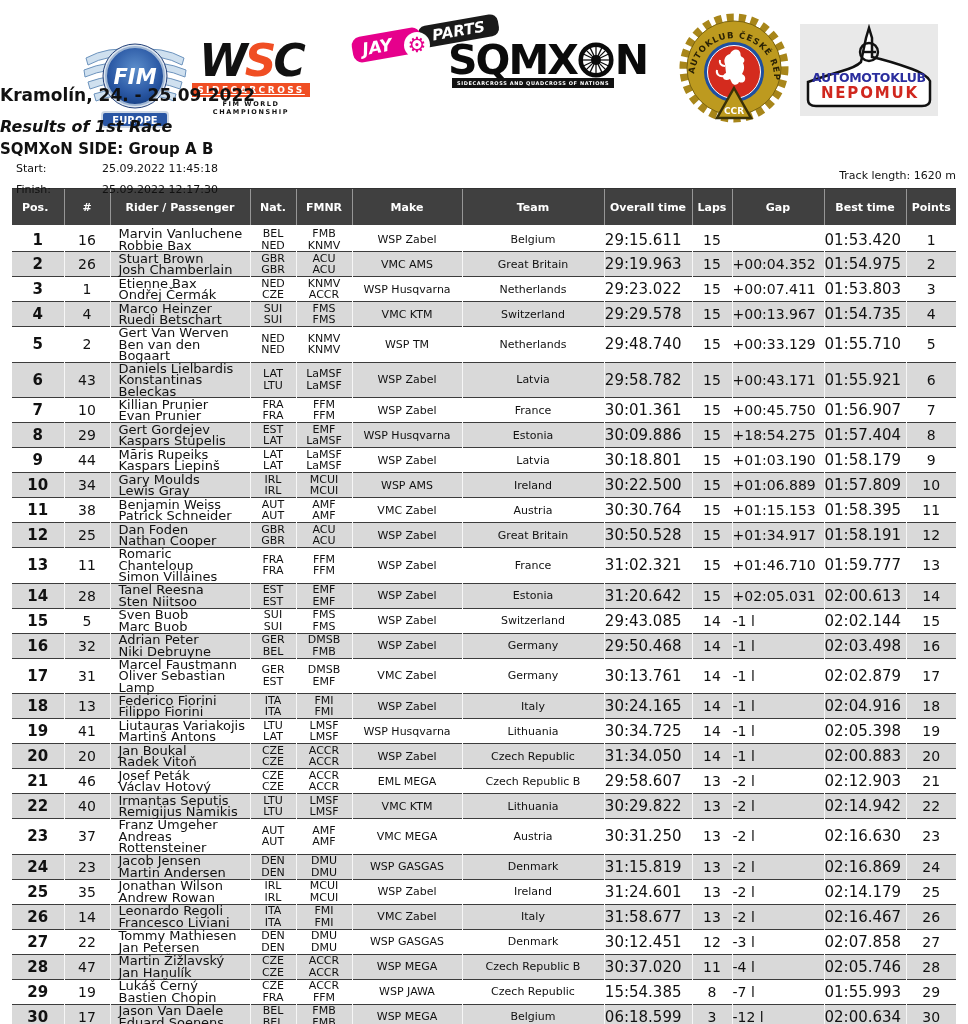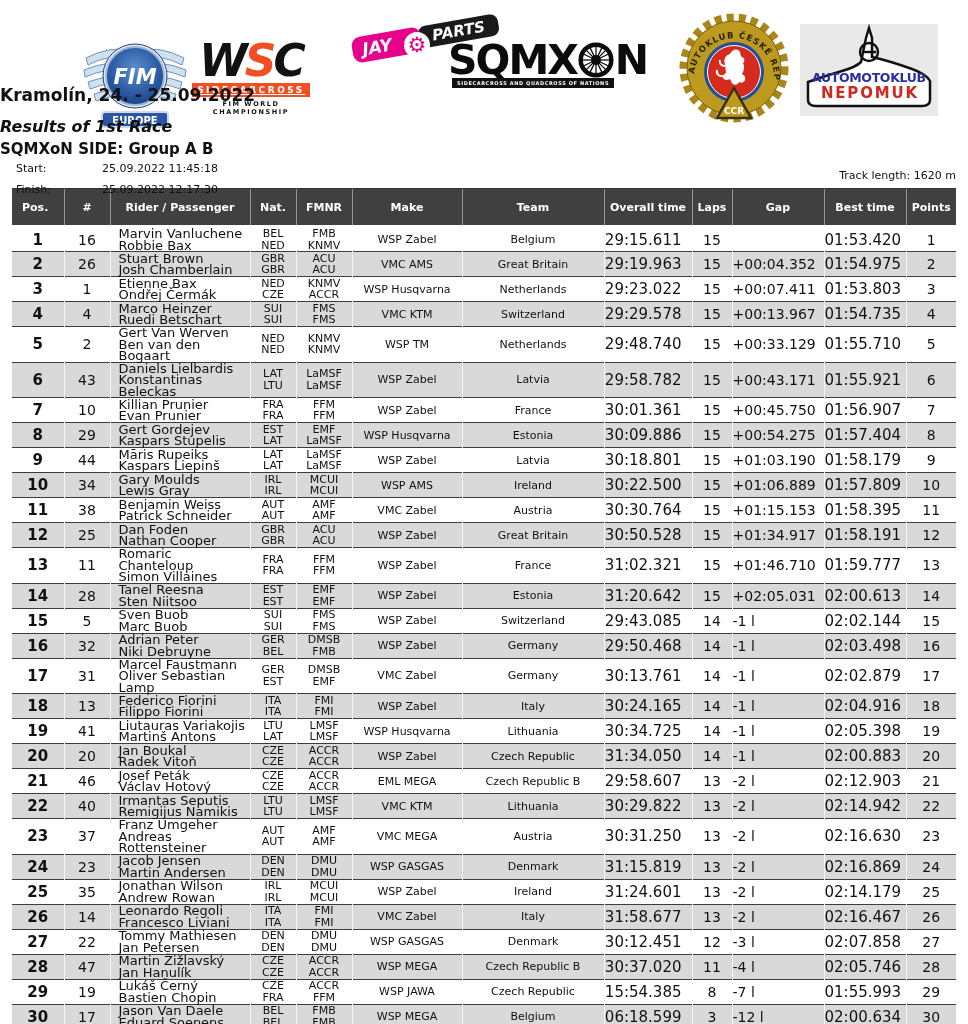--- a/index.html
+++ b/index.html
@@ -385,21 +385,21 @@
       <div>LAT</div>
     </td>
     <td class="two">
       <div>EMF</div>
       <div>LaMSF</div>
     </td>
     <td class="make">WSP Husqvarna</td>
     <td class="team">Estonia</td>
     <td class="ovr">30:09.886</td>
     <td class="laps">15</td>
-    <td class="gap">+00:54.275</td>
+    <td class="gap">+18:54.275</td>
     <td class="best">01:57.404</td>
     <td class="pts">8</td>
   </tr>
         <tr>
     <td class="pos">9</td>
     <td class="num">44</td>
     <td class="rider">
       <div>Māris Rupeiks</div>
       <div>Kaspars Liepinš</div>
     </td>

